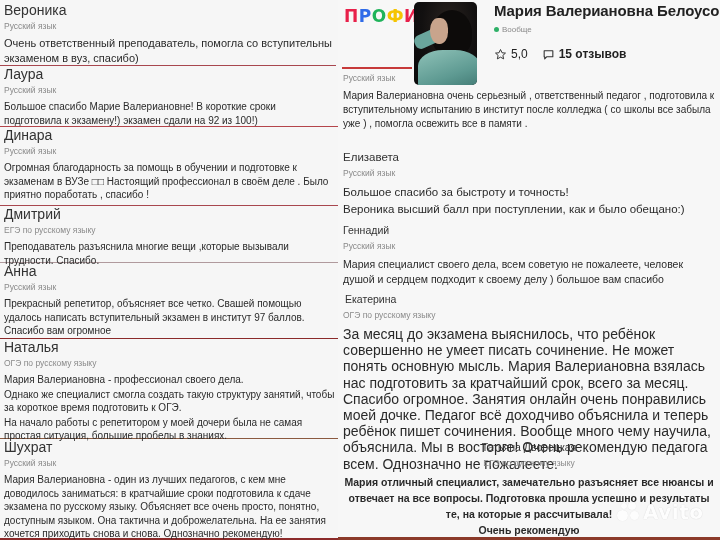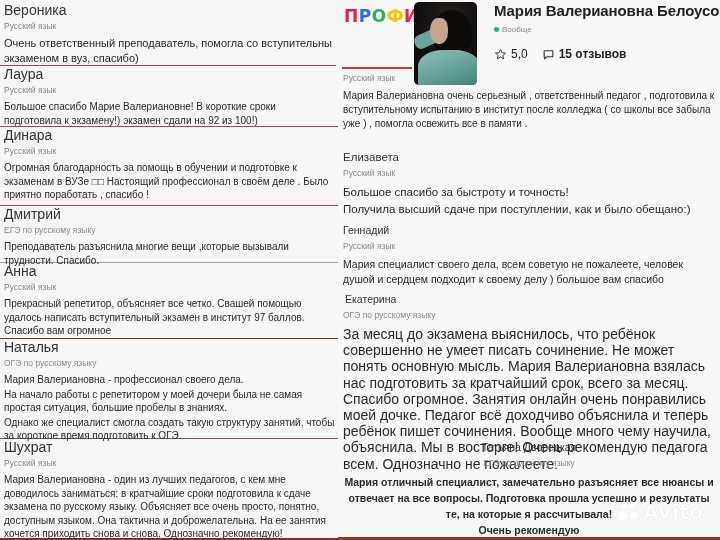--- a/index.html
+++ b/index.html
@@ -105,22 +105,22 @@
   </div>
   <div class="review" id="r-anna">
     <div class="name">Анна</div>
     <div class="subject">Русский язык</div>
     <div class="text">Прекрасный репетитор, объясняет все четко. Свашей помощью удалось написать вступительный экзамен в институт 97 баллов. Спасибо вам огромное</div>
   </div>
   <div class="review" id="r-natalia">
     <div class="name">Наталья</div>
     <div class="subject">ОГЭ по русскому языку</div>
     <div class="text">Мария Валериановна - профессионал своего дела.</div>
+    <div class="text">Однако же специалист смогла создать такую структуру занятий, чтобы за короткое время подготовить к ОГЭ.</div>
     <div class="text">На начало работы с репетитором у моей дочери была не самая простая ситуация, большие пробелы в знаниях.</div>
-    <div class="text">Однако же специалист смогла создать такую структуру занятий, чтобы за короткое время подготовить к ОГЭ.</div>
   </div>
   <div class="review" id="r-shuhrat">
     <div class="name">Шухрат</div>
     <div class="subject">Русский язык</div>
     <div class="text">Мария Валериановна - один из лучших педагогов, с кем мне доводилось заниматься: в кратчайшие сроки подготовила к сдаче экзамена по русскому языку. Объясняет все очень просто, понятно, доступным языком. Она тактична и доброжелательна. На ее занятия хочется приходить снова и снова. Однозначно рекомендую!</div>
   </div>
 </div>
 
 <div class="col-right">
   <div class="logo">
@@ -162,21 +162,21 @@
   </div>
 
   <div class="rreview" id="rr-anastasia">
     <div class="subject">Русский язык</div>
     <div class="text">Мария Валериановна очень серьезный , ответственный педагог , подготовила к вступительному испытанию в институт после колледжа ( со школы все забыла уже ) , помогла освежить все в памяти .</div>
   </div>
   <div class="rreview" id="rr-elizaveta">
     <div class="name">Елизавета</div>
     <div class="subject">Русский язык</div>
     <div class="text">Большое спасибо за быстроту и точность!</div>
-    <div class="text">Получила высший сдаче при поступлении, как и было обещано:)</div>
+    <div class="text">Вероника высший балл при поступлении, как и было обещано:)</div>
   </div>
   <div class="rreview" id="rr-gennady">
     <div class="name">Геннадий</div>
     <div class="subject">Русский язык</div>
     <div class="text">Мария специалист своего дела, всем советую не пожалеете, человек душой и сердцем подходит к своему делу ) большое вам спасибо</div>
   </div>
   <div class="rreview" id="rr-ekaterina">
     <div class="name">Екатерина</div>
     <div class="subject">ОГЭ по русскому языку</div>
     <div class="text">За месяц до экзамена выяснилось, что ребёнок совершенно не умеет писать сочинение. Не может понять основную мысль. Мария Валериановна взялась нас подготовить за кратчайший срок, всего за месяц. Спасибо огромное. Занятия онлайн очень понравились моей дочке. Педагог всё доходчиво объяснила и теперь ребёнок пишет сочинения. Вообще много чему научила, объяснила. Мы в восторге! Очень рекомендую педагога всем. Однозначно не пожалеете.</div>

